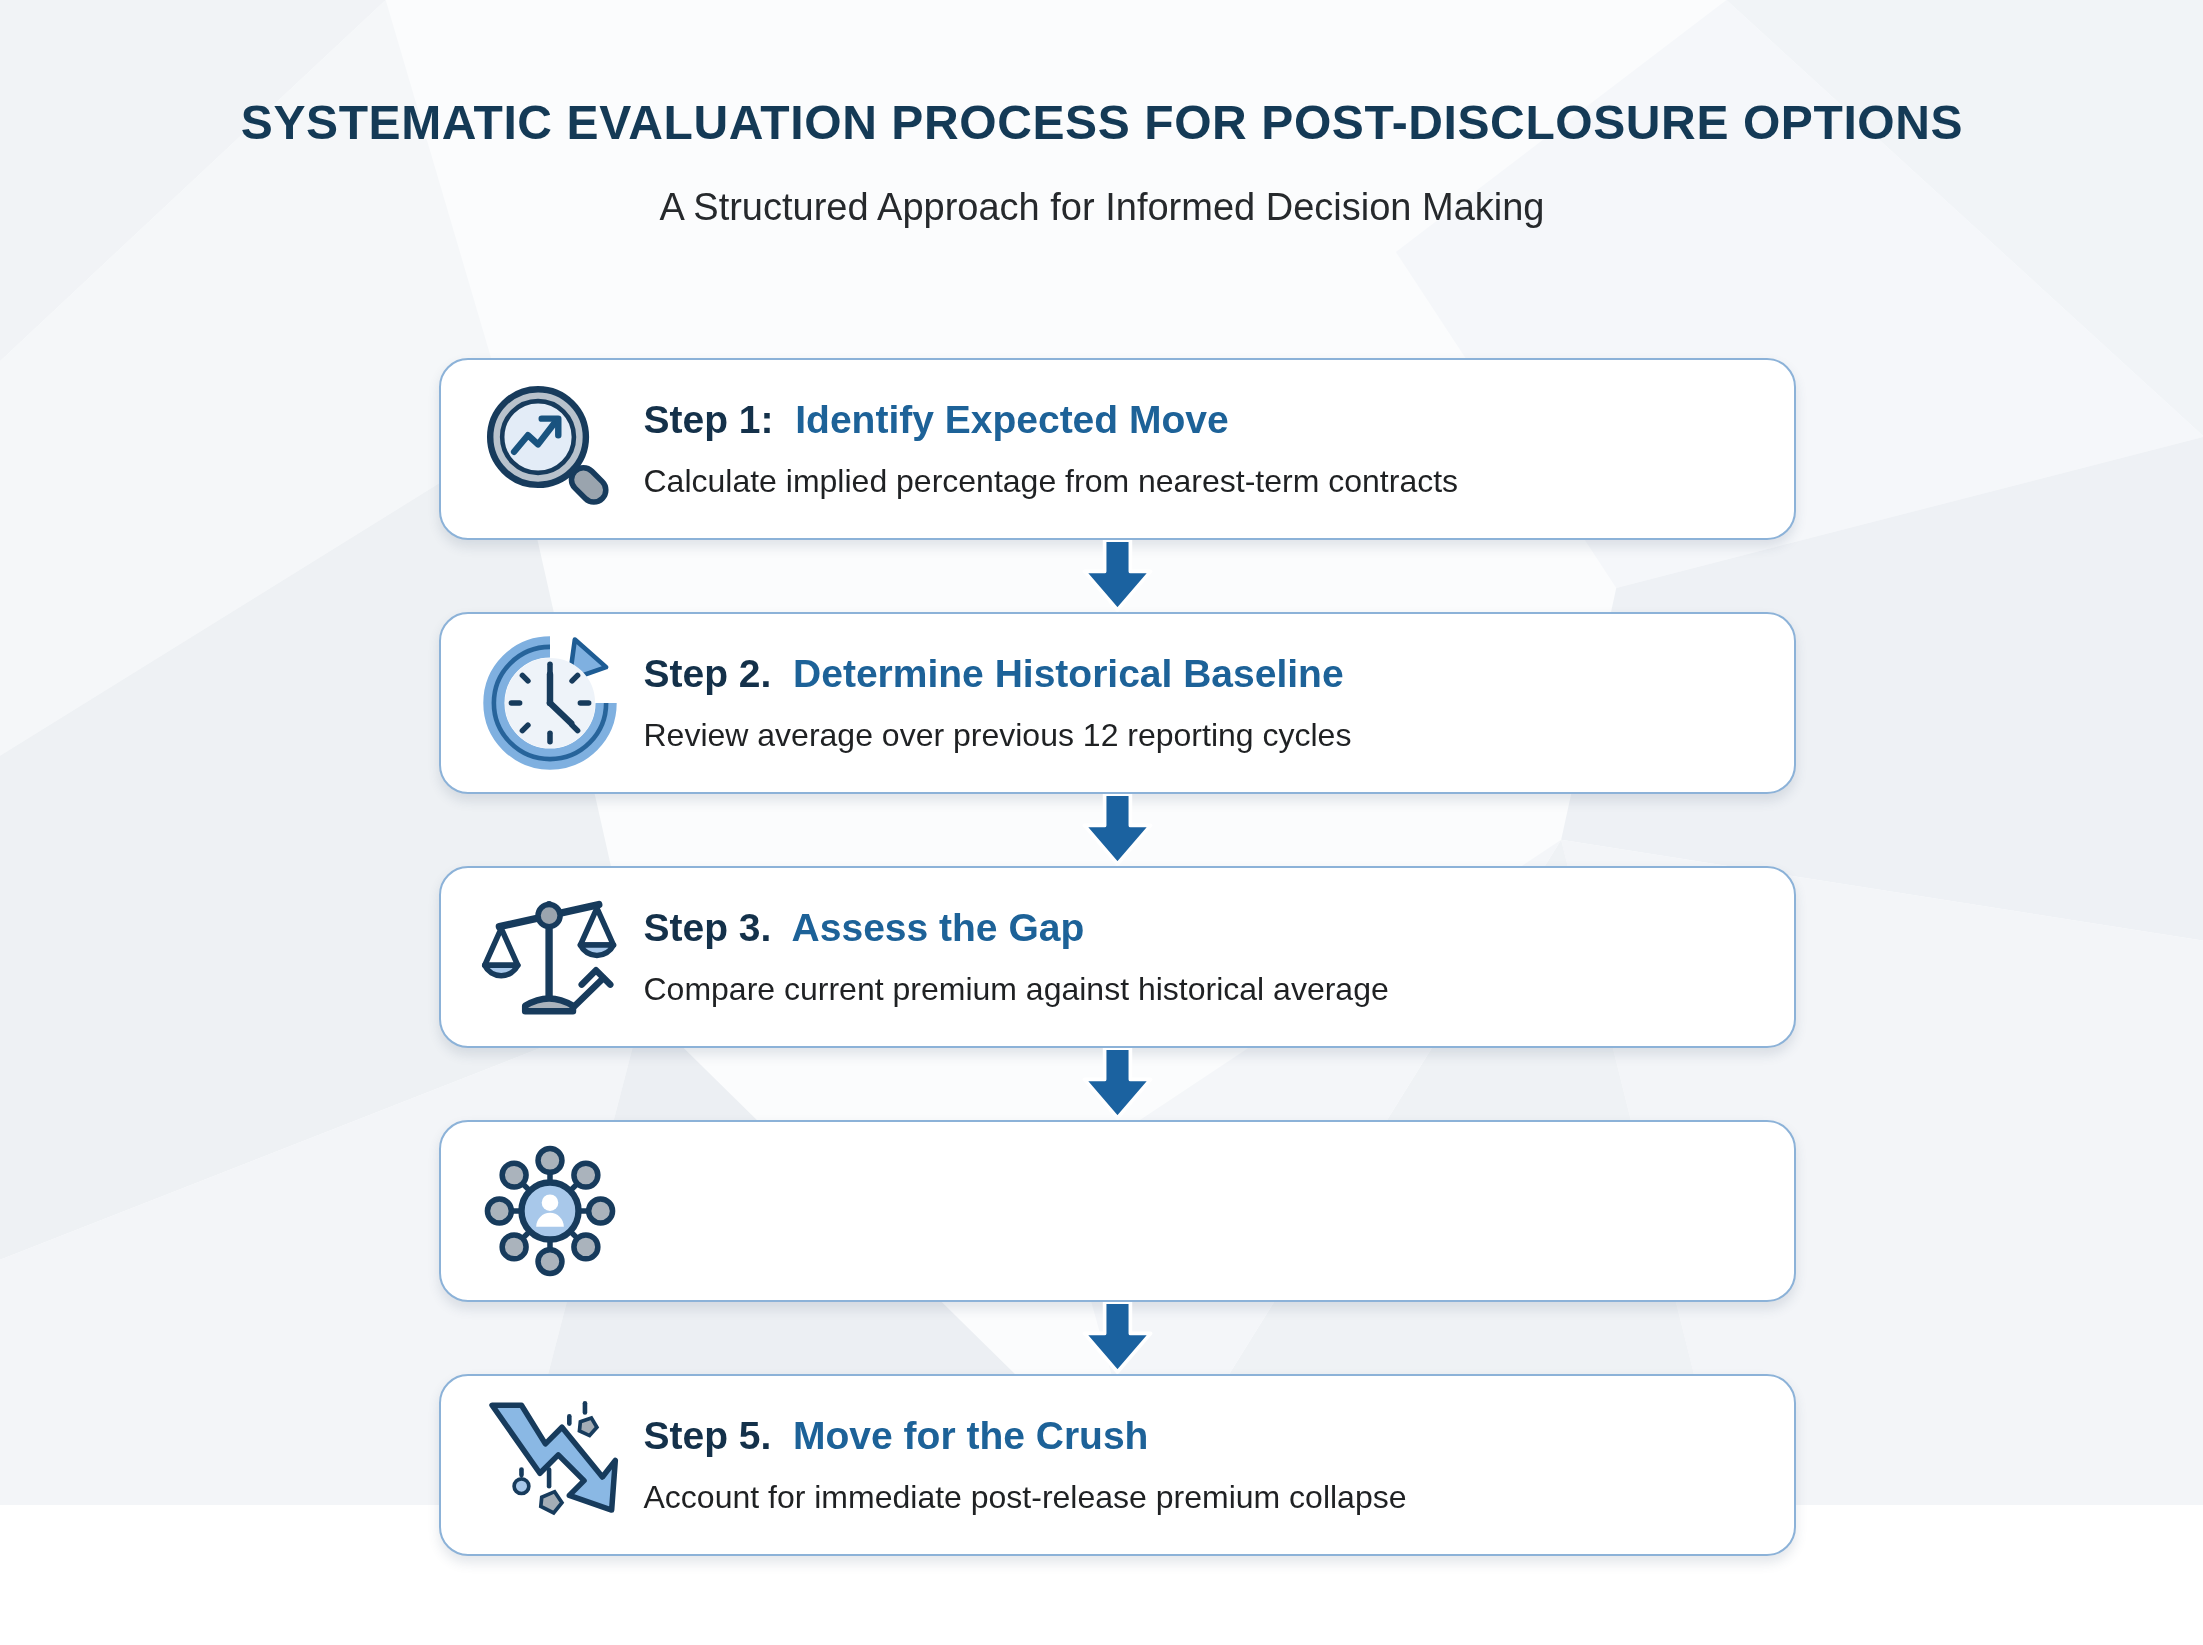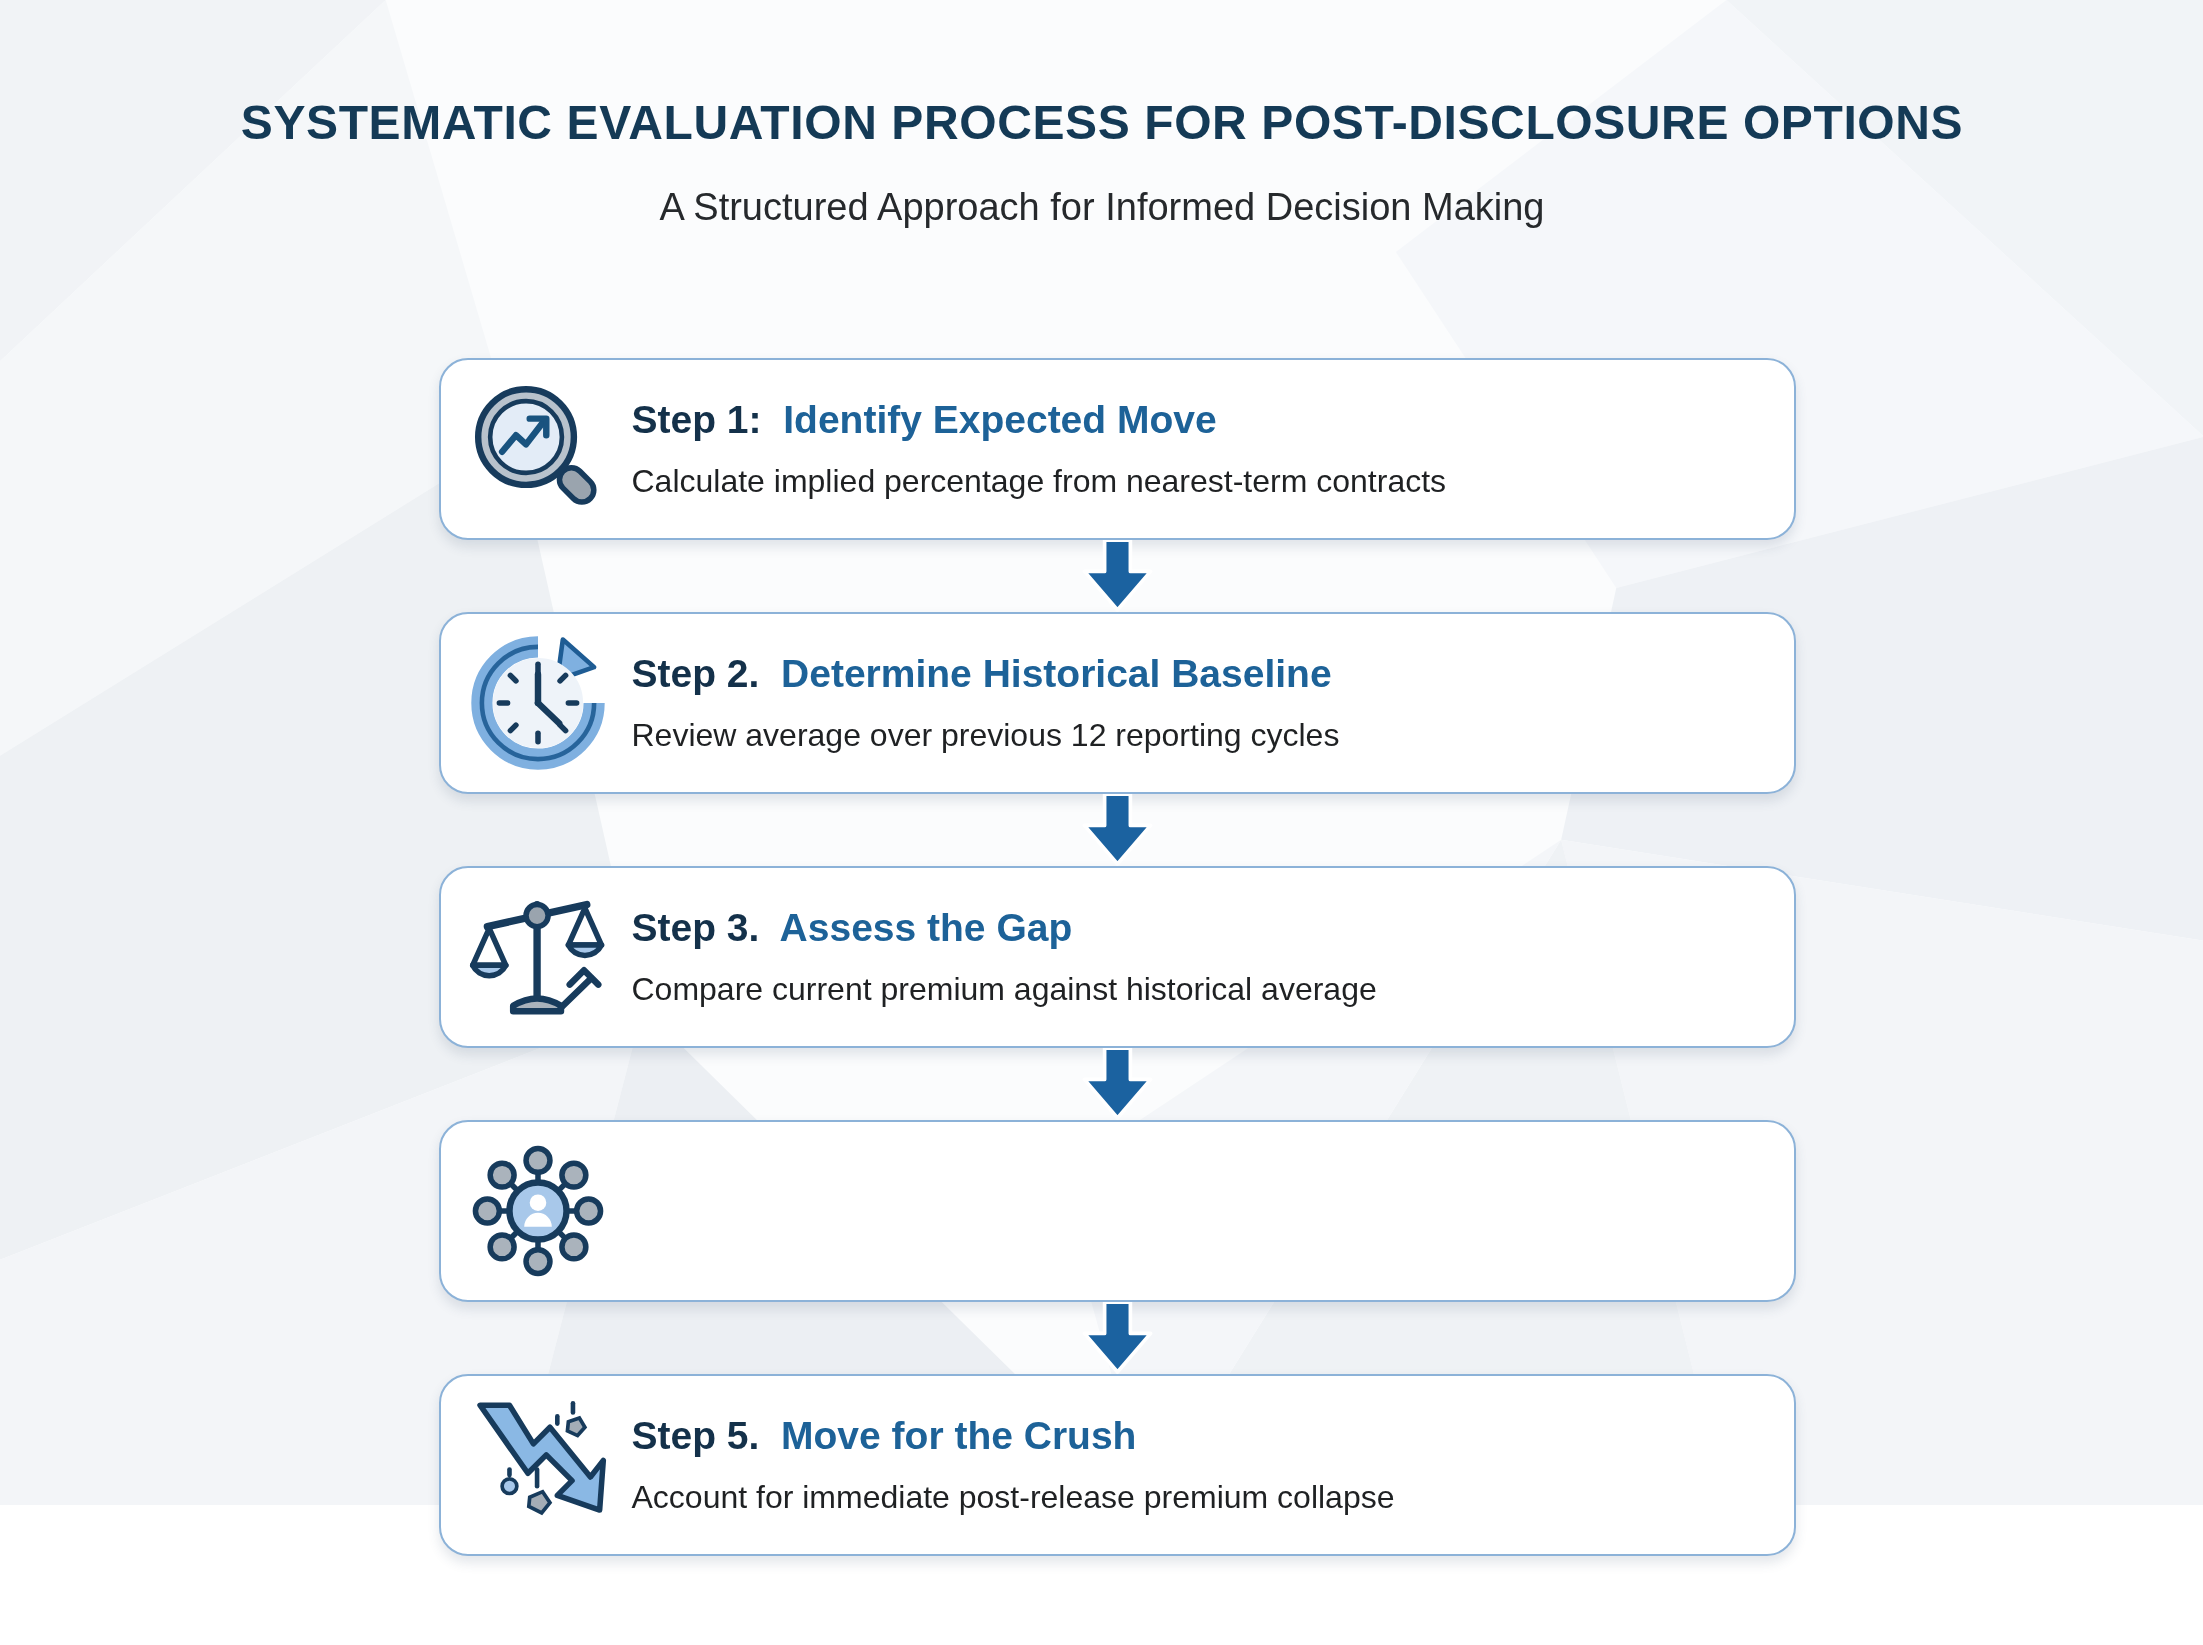--- a/index.html
+++ b/index.html
@@ -58,21 +58,21 @@
   .card {
     position:relative;
     width:1357px;
     height:182px;
     background:#ffffff;
     border:2.8px solid #8cb2d8;
     border-radius:29px;
     box-shadow:0 6.4px 12px rgba(45,70,100,0.13);
     display:flex;
     align-items:center;
-    padding-left:20px;
+    padding-left:32px;
   }
 
   .card-icon {
     flex:0 0 154px;
     width:154px; height:154px;
     display:flex;
     align-items:center;
     justify-content:center;
   }
   .card-icon svg { display:block; }

